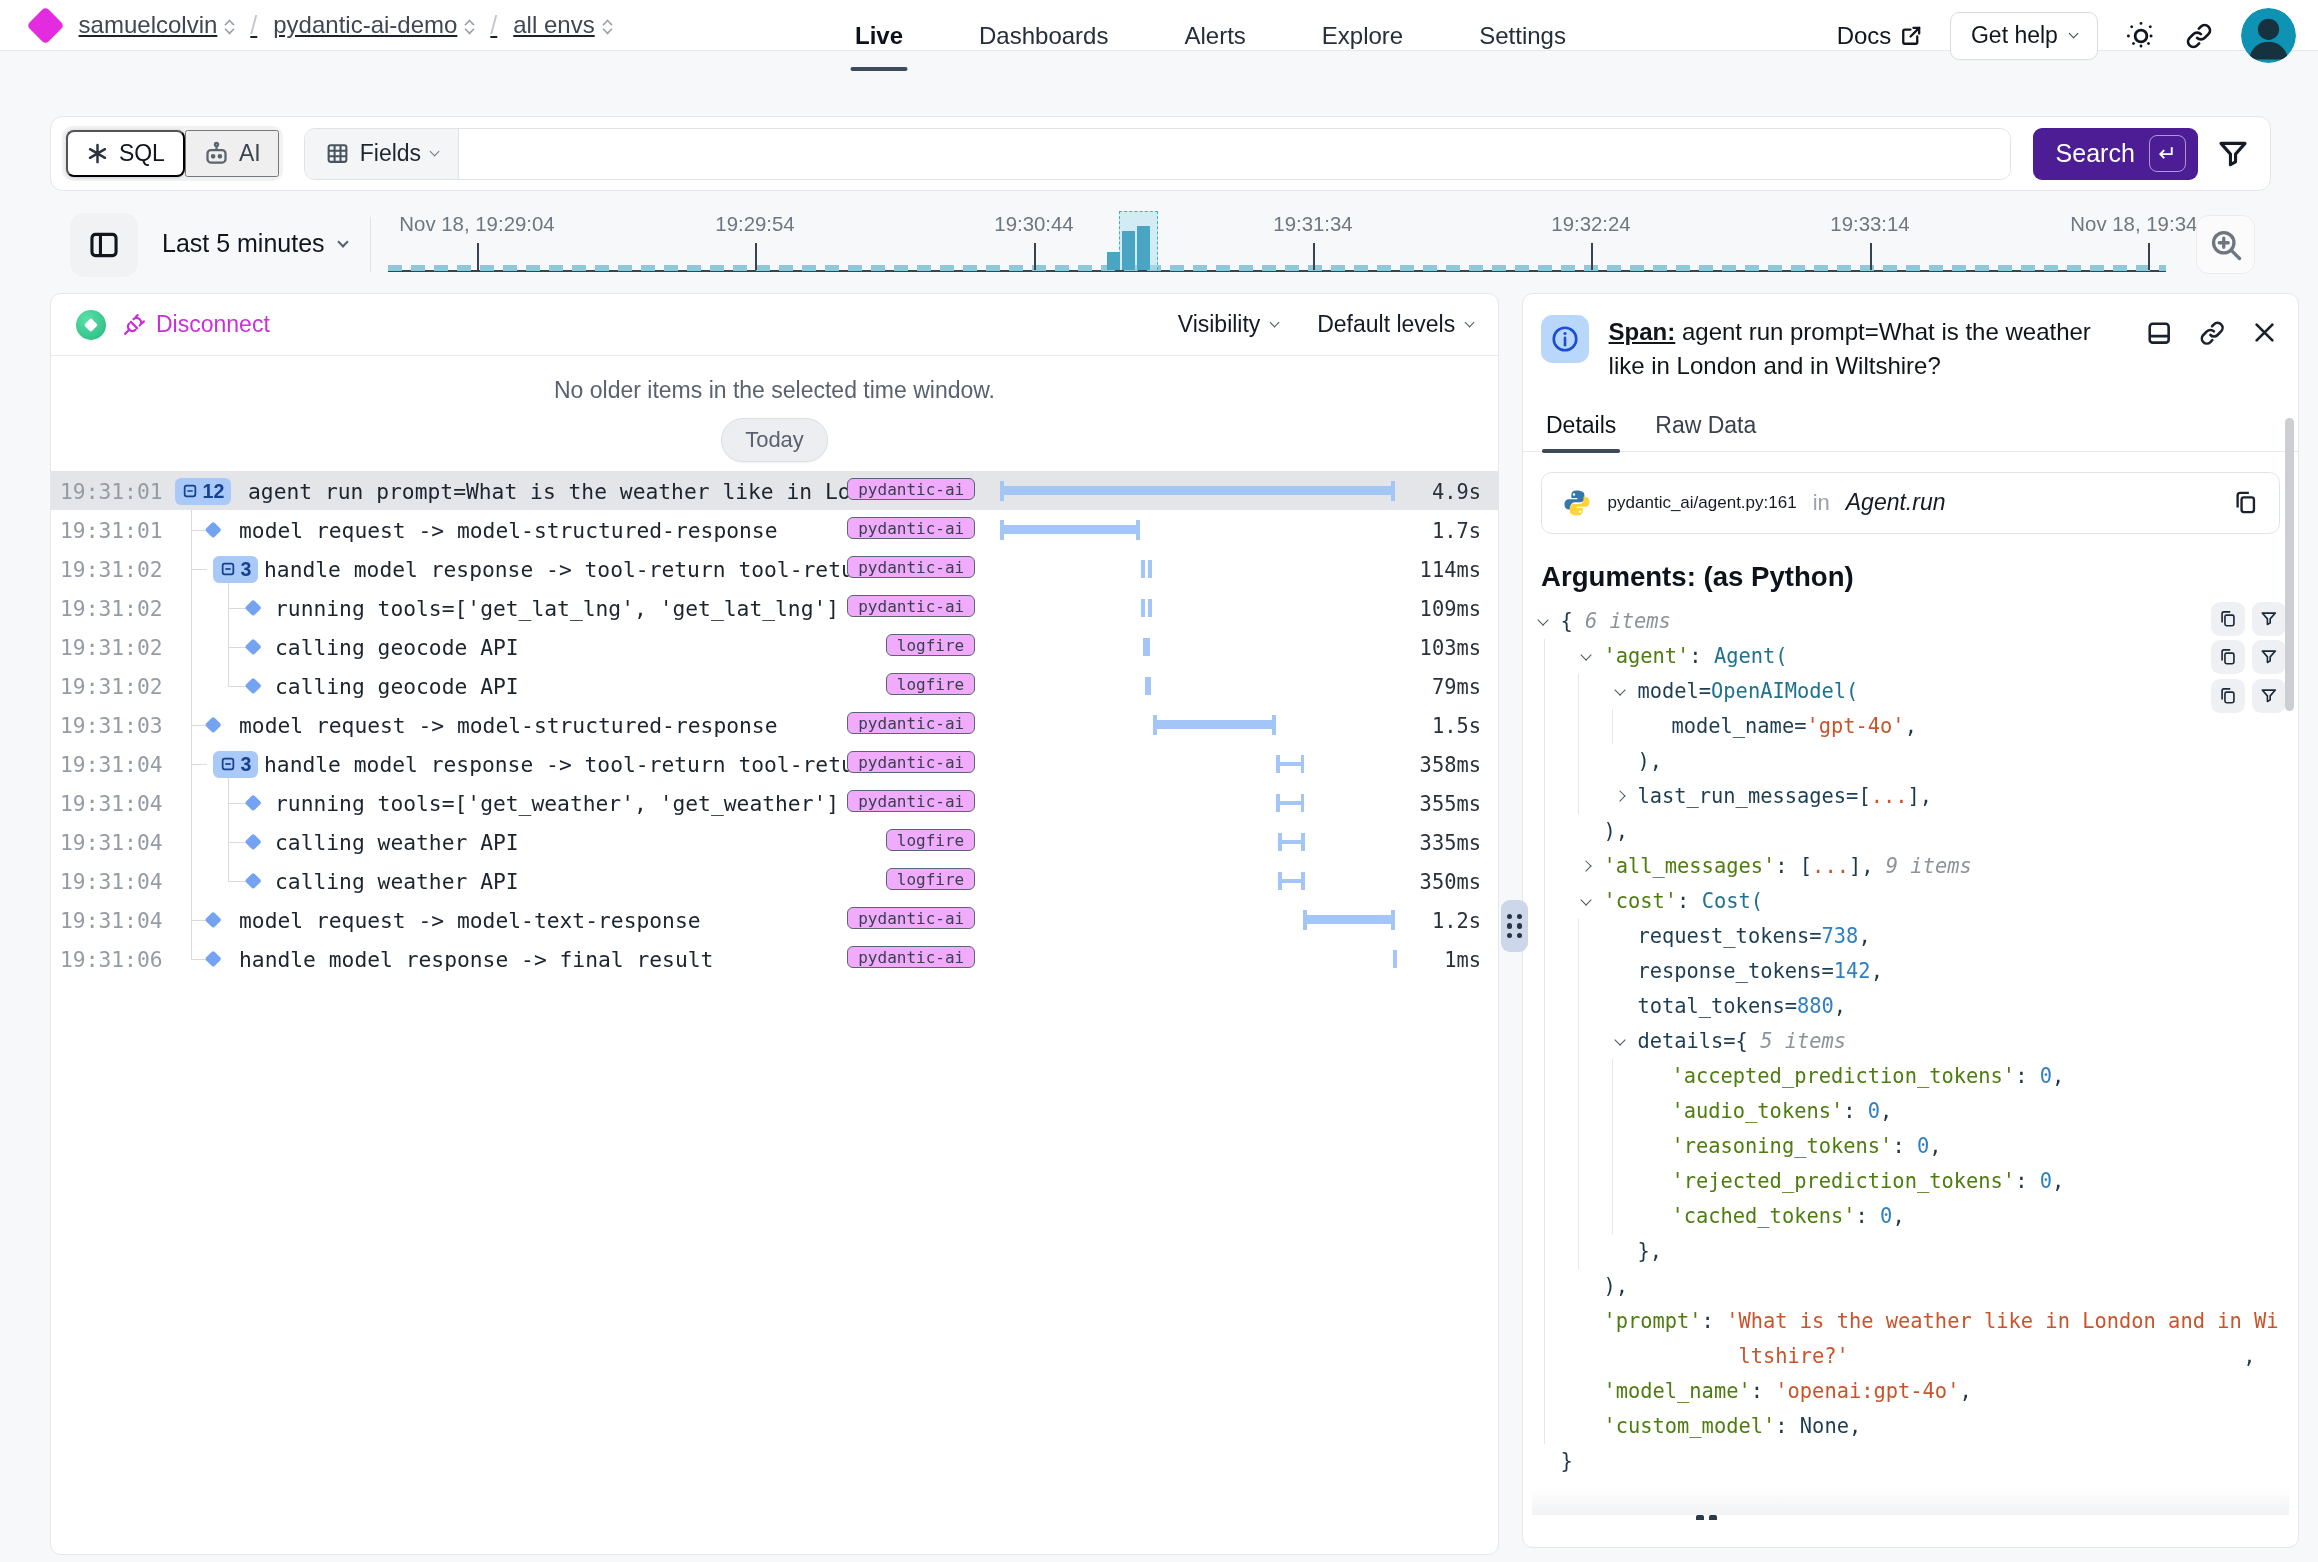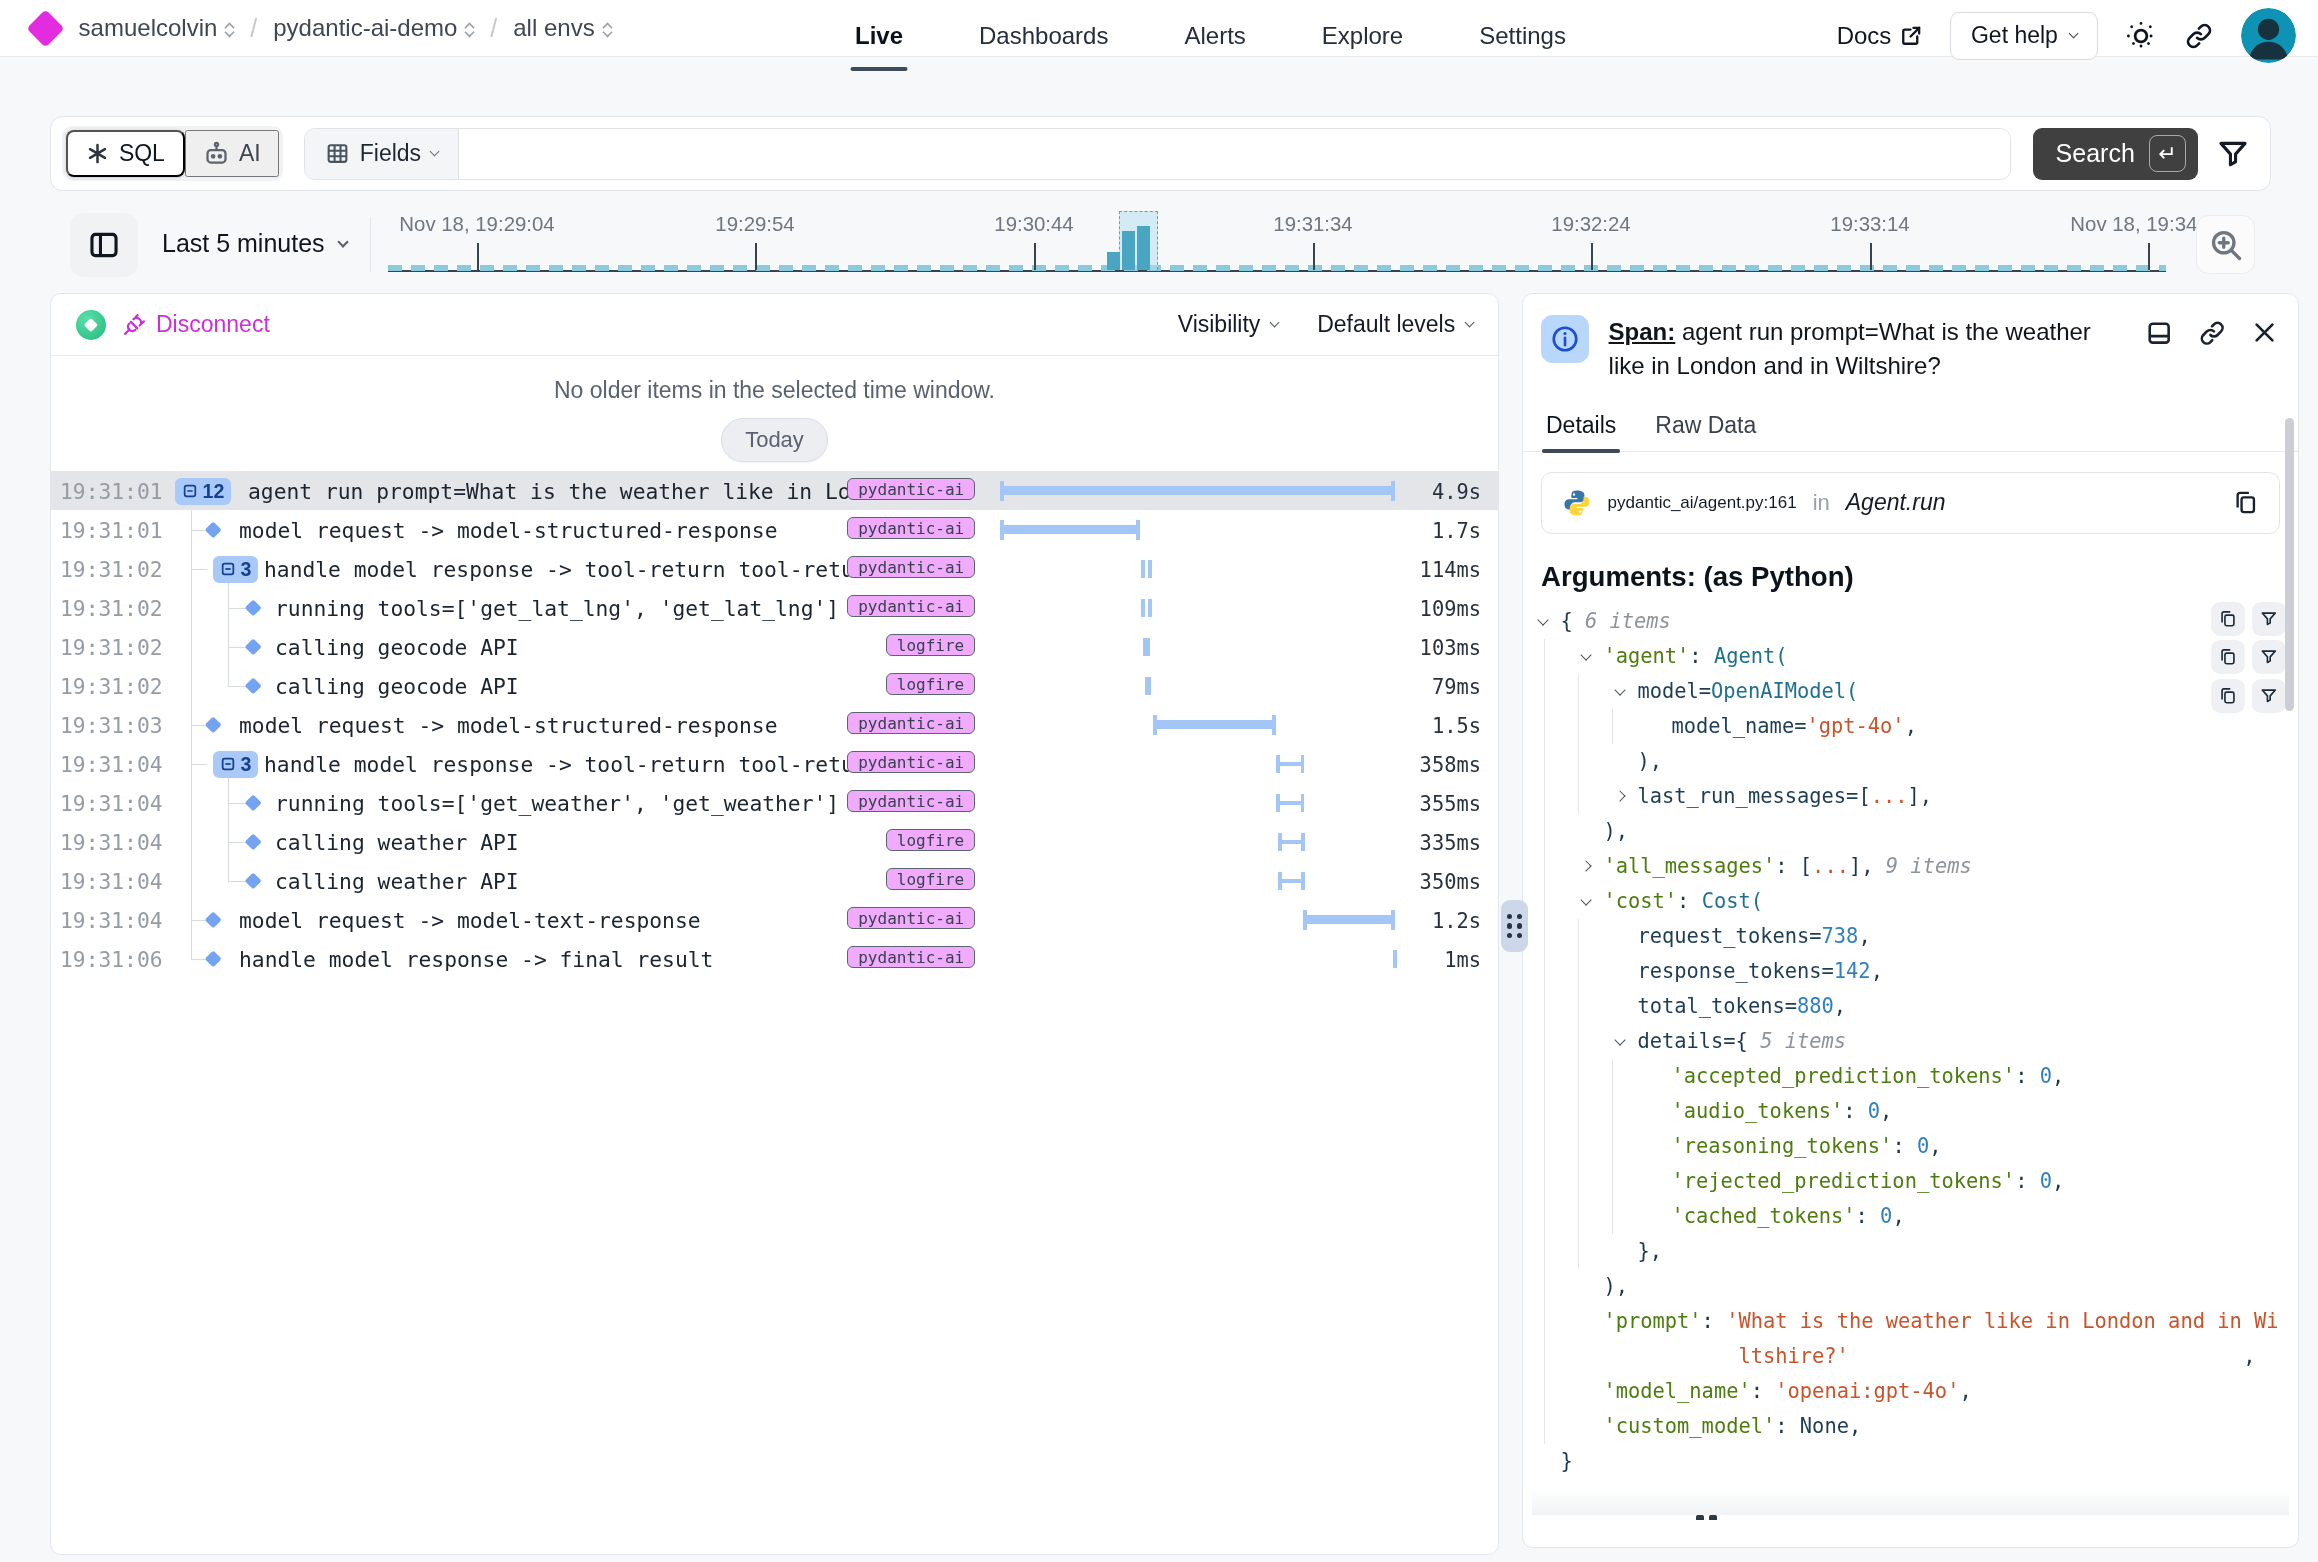--- a/index.html
+++ b/index.html
@@ -8,21 +8,21 @@
     position:relative; overflow:hidden;
     background:#f7f8fa;
     font-family:"Liberation Sans", sans-serif;
     color:#1a222e;
   }
   svg { display:block; }
   .chev{display:inline-block;width:9px;height:9px;border-right:2.2px solid currentColor;border-bottom:2.2px solid currentColor;transform:rotate(45deg);margin-top:-3.6px;}
   .chev.up{transform:rotate(-135deg);margin-top:5.3px;}
 
   
-  .topbar{position:absolute;left:0;top:0;width:2319px;height:57px;background:#fff;border-bottom:0.9px solid #e7e9ec;display:flex;align-items:center;}
+  .topbar{position:absolute;left:0;top:0;width:2319px;height:51px;background:#fff;border-bottom:0.9px solid #e7e9ec;display:flex;align-items:center;text-decoration:underline;}
   .logo{width:27px;height:27px;background:#e32bdf;transform:rotate(45deg);border-radius:4.4px;margin:0 19.6px 0 32px;flex:none;}
   .crumbs{display:flex;align-items:center;gap:12.4px;font-size:24px;color:#3f4754;}
   .crumb{display:flex;align-items:center;gap:8px;cursor:pointer;}
   .sortch{display:flex;flex-direction:column;color:#9aa1a9;transform:scale(.8);}
   .crumb-sep{color:#c4c8ce;font-size:25px;padding:0 3.6px;}
   .mainnav{position:absolute;left:855px;top:0;height:71px;display:flex;align-items:center;gap:76px;}
   .nav-item{position:relative;height:71px;display:flex;align-items:center;font-size:24px;color:#252e3a;cursor:pointer;}
   .nav-item.active{color:#0c121b;font-weight:bold;}
   .nav-item.active .nav-underline{position:absolute;left:50%;transform:translateX(-50%);bottom:0;width:57px;height:4.4px;border-radius:2.7px;background:#3f4a5a;}
   .top-right{position:absolute;right:23px;top:0;height:71px;display:flex;align-items:center;gap:27px;}
@@ -34,21 +34,21 @@
 
   
   .searchbar{position:absolute;left:50px;top:116px;width:2221px;height:75px;background:#fff;border:0.9px solid #e3e6ea;border-radius:12.4px;display:flex;align-items:center;}
   .seg{margin-left:10.7px;background:#f1f2f4;border-radius:10.7px;padding:4.4px;display:flex;align-items:center;}
   .seg-sql{background:#fff;border-radius:8px;box-shadow:0 0.9px 2.7px rgba(20,30,40,.18);padding:8px 18px;display:flex;align-items:center;gap:9.8px;font-size:23px;color:#10161f;cursor:pointer;}
   .seg-ai{padding:8px 16px;display:flex;align-items:center;gap:9px;font-size:23px;color:#3c4550;cursor:pointer;}
   .fields-input{flex:1;height:52px;margin:0 21.3px;border:0.9px solid #dfe2e6;border-radius:10.7px;display:flex;overflow:hidden;background:#fff;}
   .fields-btn{background:#f4f5f7;border:none;border-right:0.9px solid #dfe2e6;padding:0 19.6px;display:flex;align-items:center;gap:9.8px;font-size:23px;color:#1e2632;cursor:pointer;}
   .fields-btn .chev{width:7.1px;height:7.1px;border-width:1.8px;color:#6a7280;}
   .query-input{flex:1;border:none;outline:none;font-size:23px;padding:0 18px;font-family:"Liberation Sans",sans-serif;background:#fff;}
-  .search-btn{background:#404040;color:#fff;border:none;border-radius:9px;height:52px;padding:0 12.4px 0 23px;display:flex;align-items:center;gap:14.2px;font-size:25px;cursor:pointer;flex:none;}
+  .search-btn{background:#4c1d95;color:#fff;border:none;border-radius:9px;height:52px;padding:0 12.4px 0 23px;display:flex;align-items:center;gap:14.2px;font-size:25px;cursor:pointer;flex:none;}
   .enter-chip{border:1.8px solid rgba(255,255,255,.55);border-radius:8px;width:37px;height:37px;display:flex;align-items:center;justify-content:center;font-size:22px;}
   .funnel-btn{margin:0 19.6px 0 18px;}
 
   
   .timeline{position:absolute;left:50px;top:208px;width:2221px;height:76px;}
   .tl-toggle{position:absolute;left:19.6px;top:5.3px;width:68px;height:64px;background:#f1f2f4;border:none;border-radius:14.2px;display:flex;align-items:center;justify-content:center;cursor:pointer;}
   .tl-range{position:absolute;left:112px;top:21.3px;display:flex;align-items:center;gap:14.2px;font-size:25px;color:#10161f;cursor:pointer;}
   .tl-range .chev{color:#565f6b;width:8px;height:8px;border-width:2.2px;}
   .tl-div{position:absolute;left:320px;top:9px;width:0.9px;height:55px;background:#e3e5e9;}
   .tl-plot{position:absolute;left:338px;top:0;width:1778px;height:76px;}

